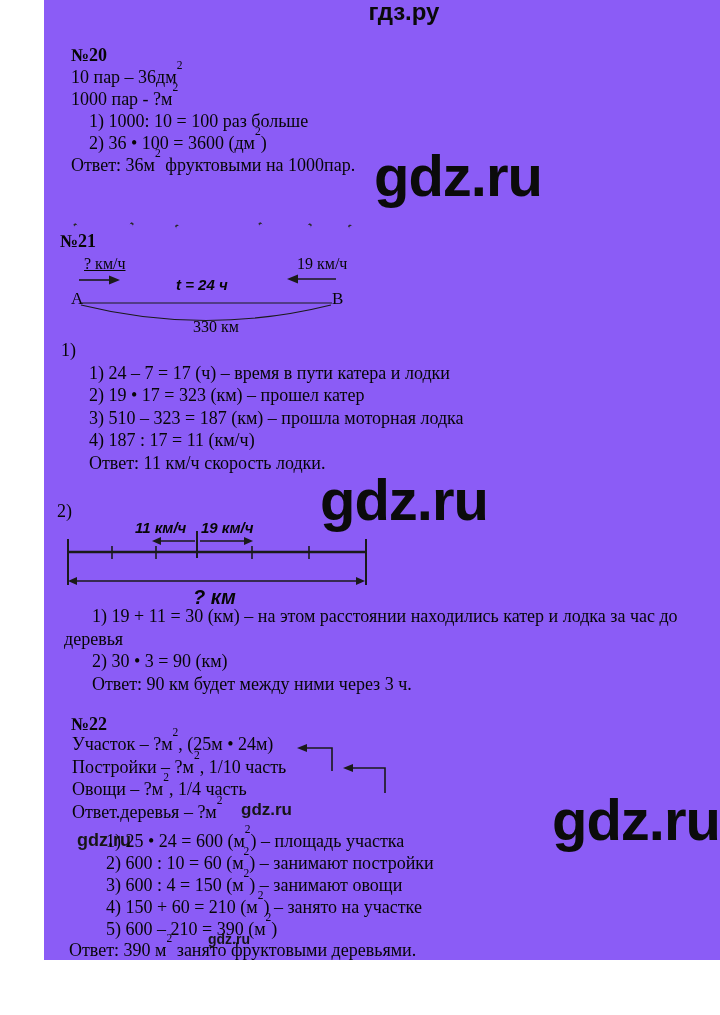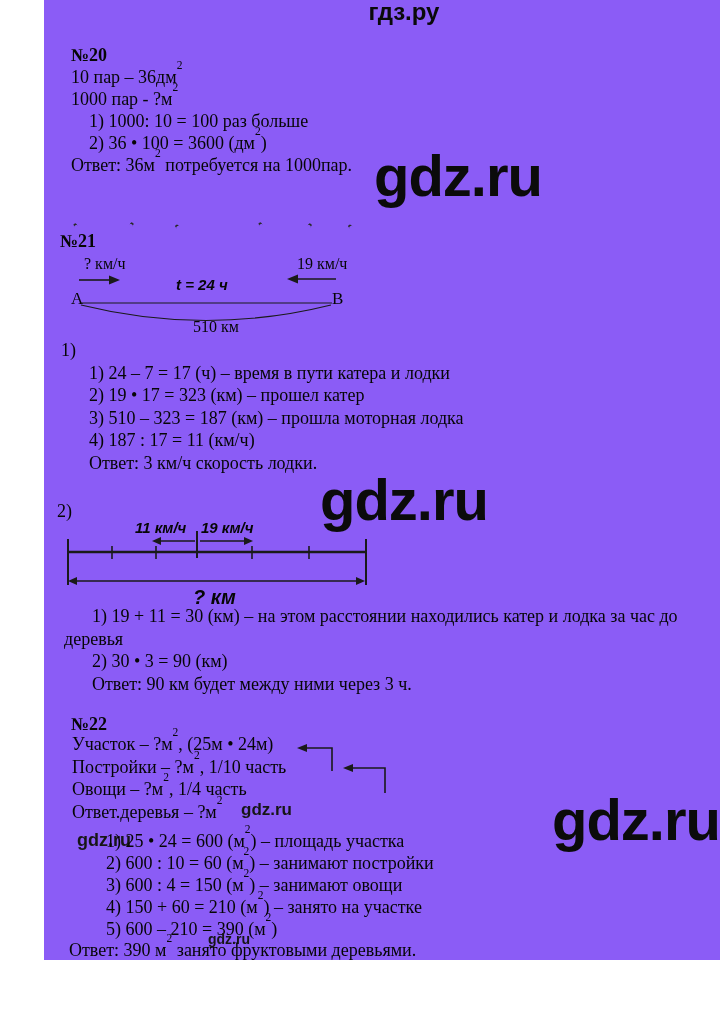--- a/index.html
+++ b/index.html
@@ -39,61 +39,61 @@
 <div class="page">
 
   <div class="abs hdr">гдз.ру</div>
 
   <div class="abs txt" style="left:27px; top:44px;">
     <div class="line bold">№20</div>
     <div class="line"><span>10 пар – 36дм</span><sup>2</sup></div>
     <div class="line"><span>1000 пар - ?м</span><sup>2</sup></div>
     <div class="line ind1"><span>1) 1000: 10 = 100 раз больше</span></div>
     <div class="line ind1"><span>2) 36 • 100 = 3600 (дм</span><sup>2</sup><span>)</span></div>
-    <div class="line"><span>Ответ: 36м</span><sup>2</sup><span> потребуется на 1000пар.</span></div>
+    <div class="line"><span>Ответ: 36м</span><sup>2</sup><span> фруктовыми на 1000пар.</span></div>
   </div>
 
   <div class="wm" style="left:330px; top:147px;">gdz.ru</div>
 
   <div class="mark" style="left:30px; top:223px;"></div>
   <div class="mark" style="left:85px; top:222px; transform:rotate(30deg);"></div>
   <div class="mark" style="left:132px; top:224px; transform:rotate(-40deg);"></div>
   <div class="mark" style="left:215px; top:222px;"></div>
   <div class="mark" style="left:263px; top:223px; transform:rotate(35deg);"></div>
   <div class="mark" style="left:305px; top:224px; transform:rotate(-40deg);"></div>
 
   <div class="abs txt bold" style="left:16px; top:230px;">№21</div>
 
-  <div class="dlabel" style="left:40px; top:256px;">? км/ч</div>
+  <div class="dlabel" style="left:40px; top:256px;text-decoration:underline;">? км/ч</div>
   <div class="dlabel" style="left:253px; top:256px;">19 км/ч</div>
   <div class="dlabel-bi" style="left:132px; top:277px;font-style:italic;">t = 24 ч</div>
   <div class="dlabel dlabel-lg" style="left:27px; top:290px;">A</div>
   <div class="dlabel dlabel-lg" style="left:288px; top:290px;">B</div>
-  <div class="dlabel" style="left:149px; top:319px;">510 км</div>
+  <div class="dlabel" style="left:149px; top:319px;">330 км</div>
 
   <svg style="left:20px; top:268px;" width="290" height="70">
     <g>
       <line x1="15" y1="12" x2="46" y2="12" stroke-width="1.6"></line>
       <polygon points="45,7.5 56,12 45,16.5"></polygon>
     </g>
     <g>
       <line x1="233" y1="11" x2="272" y2="11" stroke-width="1.6"></line>
       <polygon points="234,6.5 223,11 234,15.5"></polygon>
     </g>
     <line x1="17" y1="35" x2="268" y2="35" stroke-width="1.2"></line>
     <path d="M 17 37 Q 142 68 267 37" stroke-width="1.2"></path>
   </svg>
 
   <div class="abs txt lh225" style="left:17px; top:339px;">
     <div class="line">1)</div>
     <div class="line ind3">1) 24 – 7 = 17 (ч) – время в пути катера и лодки</div>
     <div class="line ind3">2) 19 • 17 = 323 (км) – прошел катер</div>
     <div class="line ind3">3) 510 – 323 = 187 (км) – прошла моторная лодка</div>
     <div class="line ind3">4) 187 : 17 = 11 (км/ч)</div>
-    <div class="line ind3">Ответ: 3 км/ч скорость лодки.</div>
+    <div class="line ind3">Ответ: 11 км/ч скорость лодки.</div>
   </div>
 
   <div class="wm" style="left:276px; top:471px;">gdz.ru</div>
 
   <div class="abs txt" style="left:13px; top:500px;">2)</div>
 
   <div class="dlabel-bi" style="left:91px; top:520px;">11 км/ч</div>
   <div class="dlabel-bi" style="left:157px; top:520px;">19 км/ч</div>
   <div class="dlabel-bi" style="left:149px; top:587px; font-size:20px;">? км</div>
 

